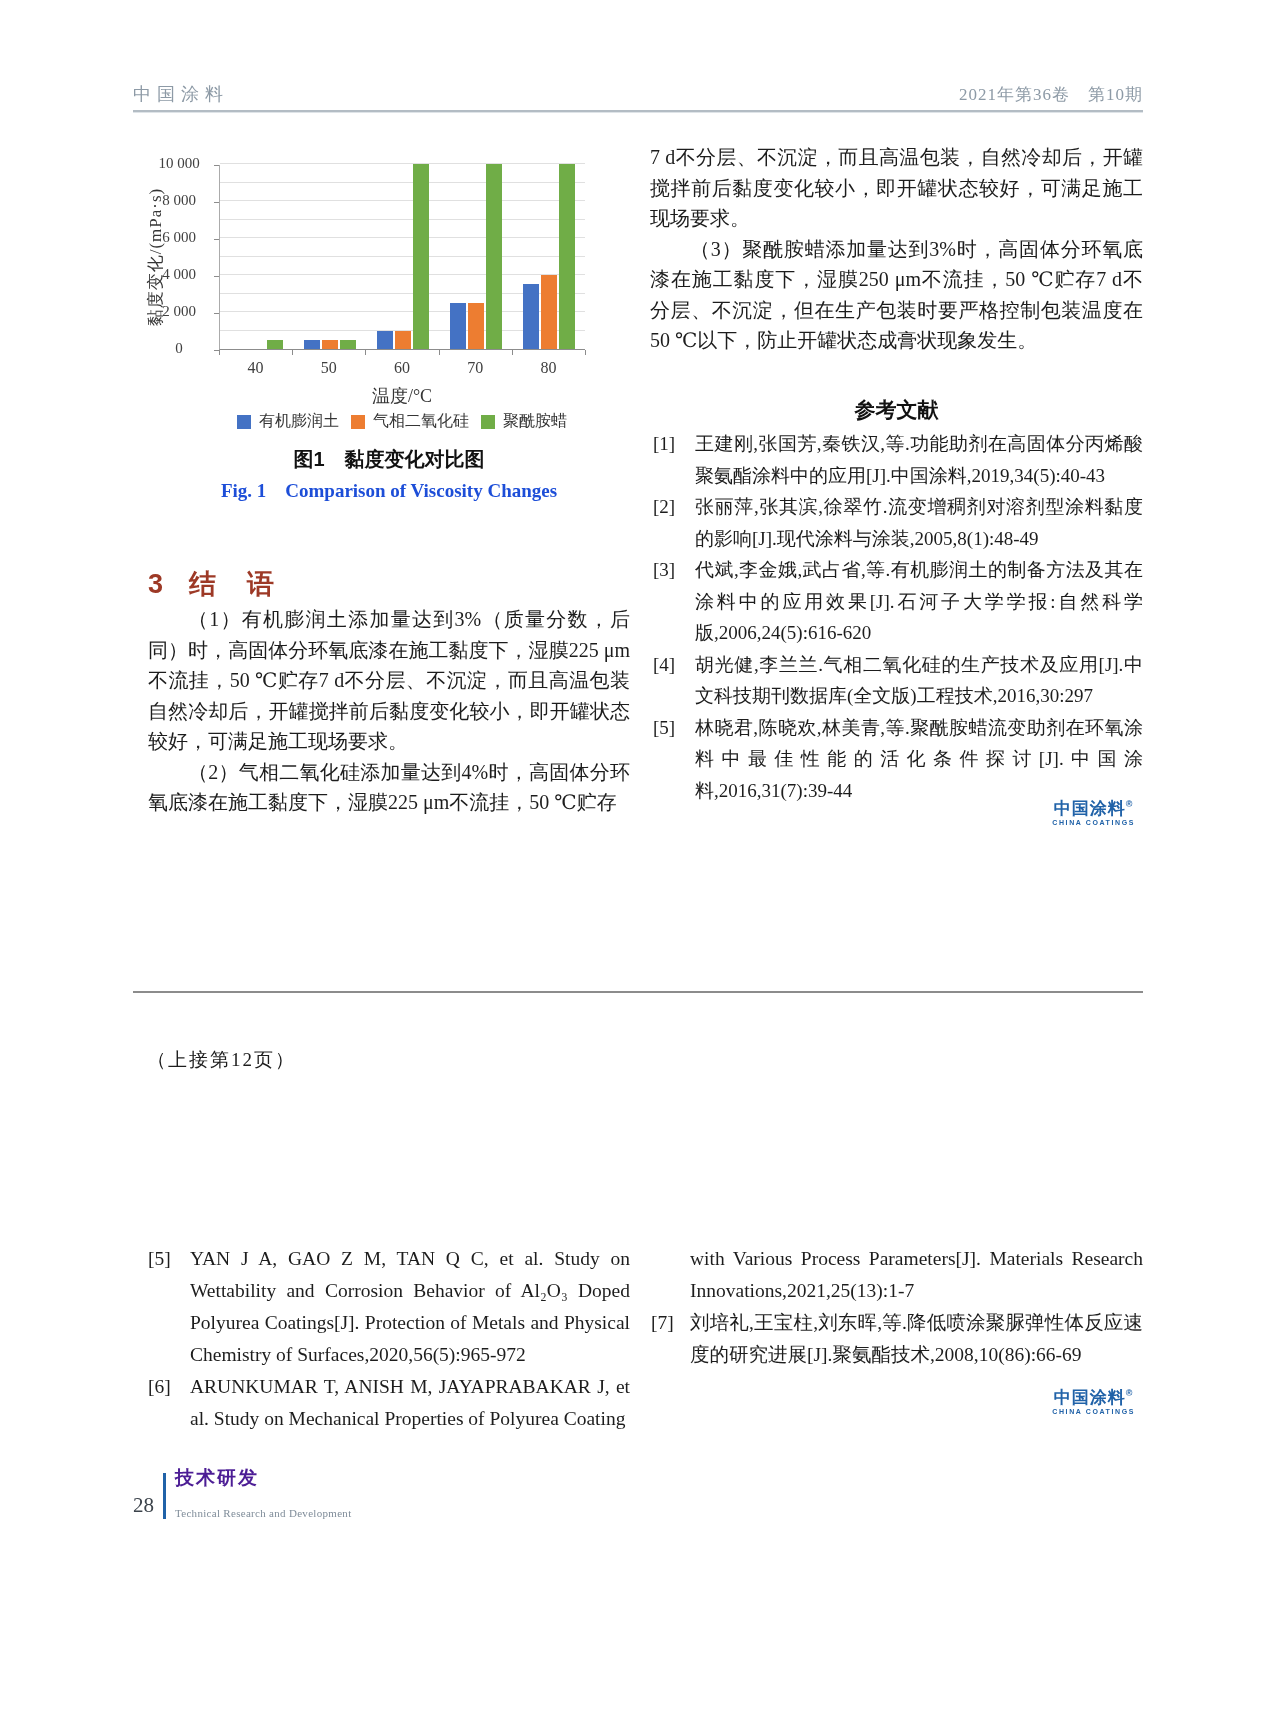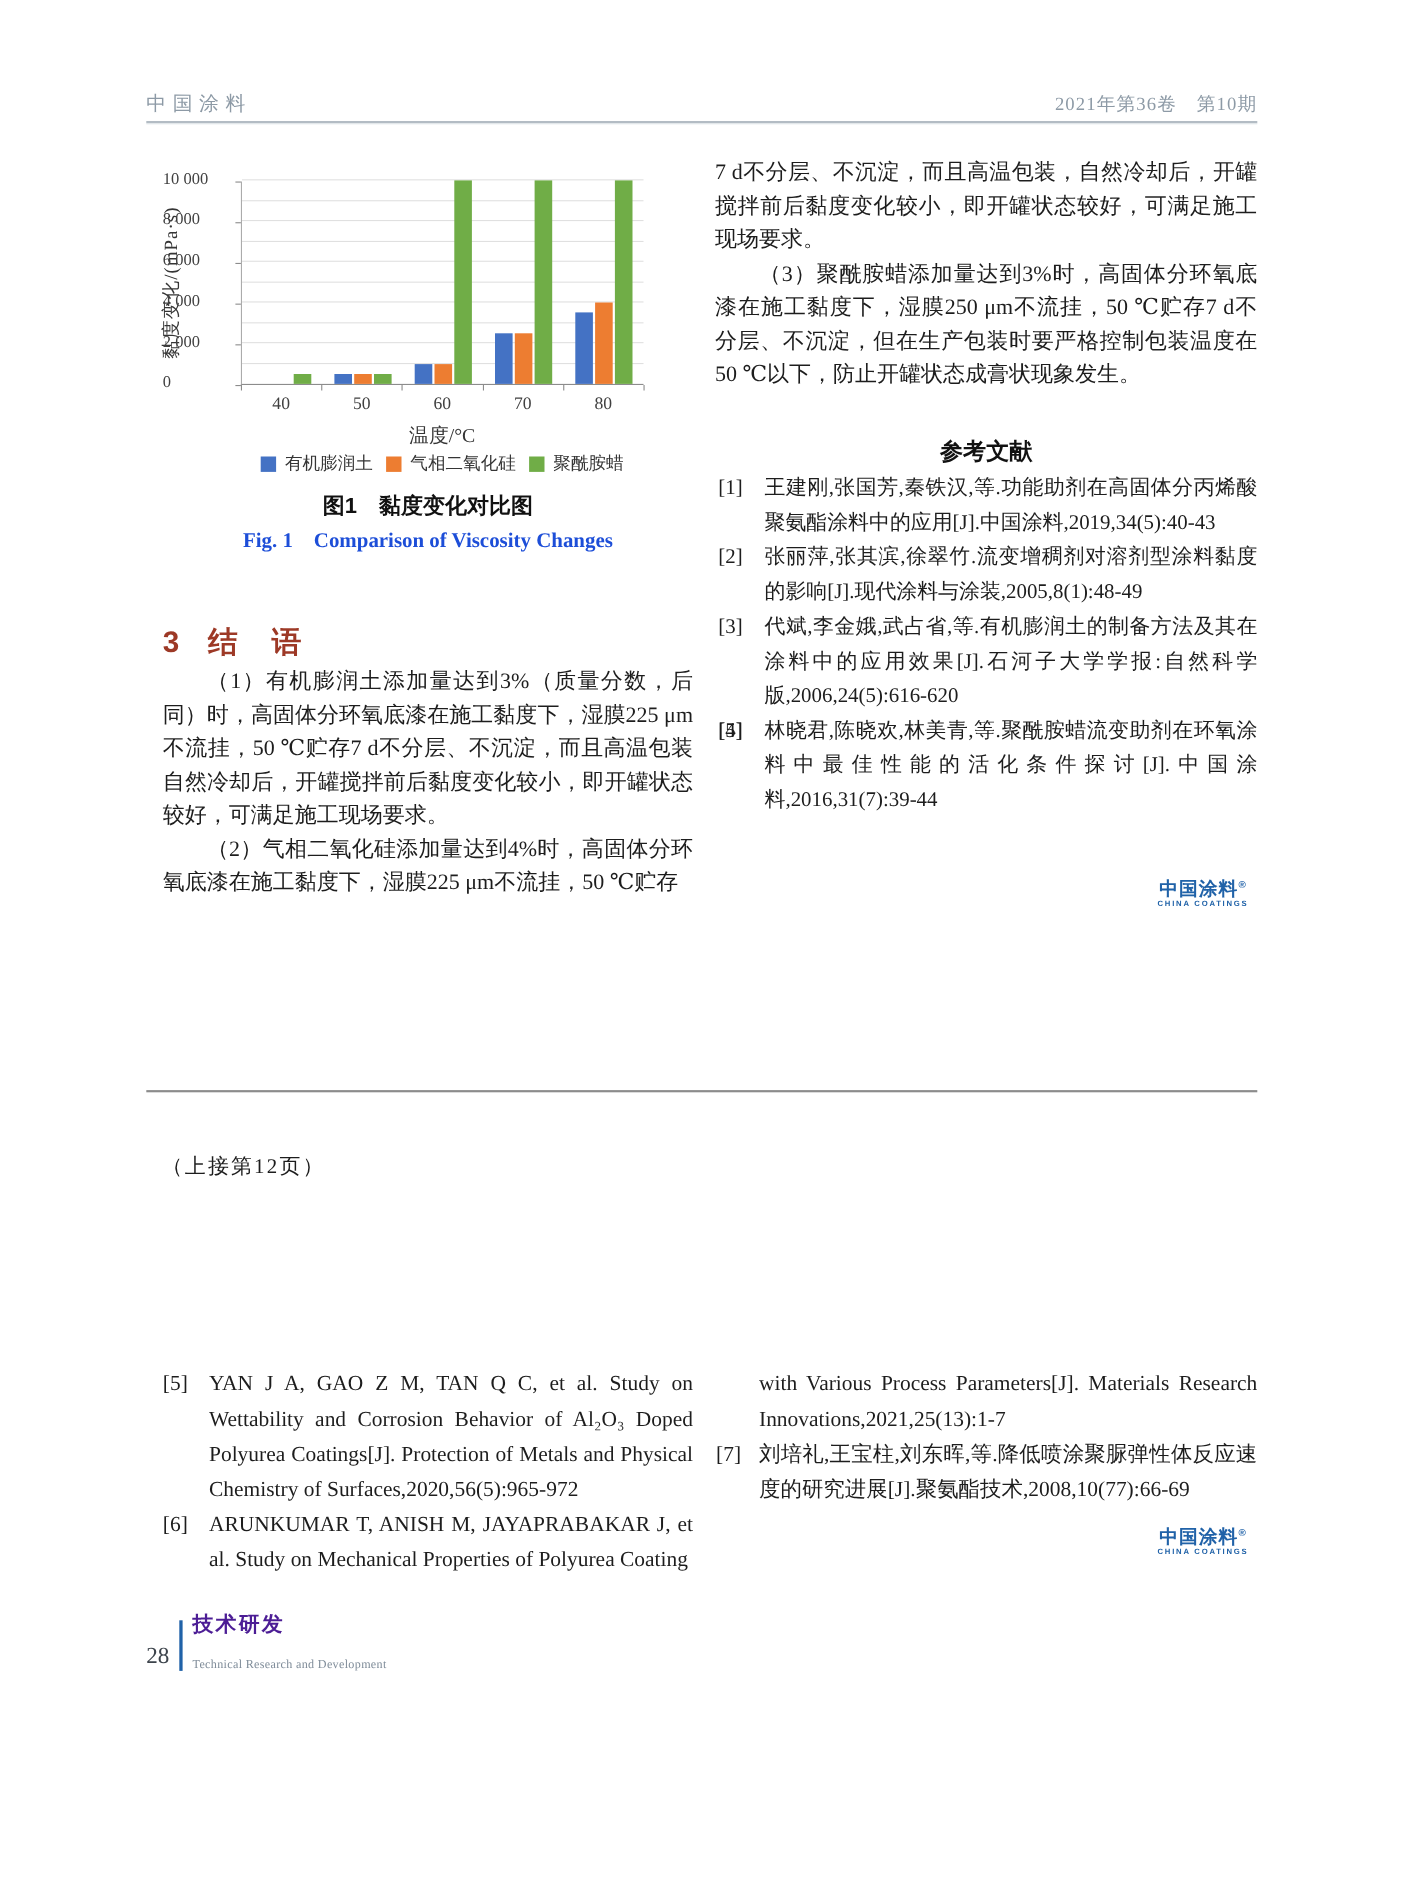--- a/index.html
+++ b/index.html
@@ -20,21 +20,21 @@
 
   
   .chart-area { position:absolute; left:0; top:0; width:482px; height:300px; }
   .plot { position:absolute; left:71px; top:33px; width:366px; height:185px;
           border-left:1px solid #ababab; border-bottom:1px solid #8c8c8c; }
   .gridline { position:absolute; left:0; width:100%; height:1px; background:#e0e0e0; }
   .bar { position:absolute; bottom:0; }
   .y-axis-title { position:absolute; left:7px; top:125px; transform:translate(-50%,-50%) rotate(-90deg);
                   white-space:nowrap; font-size:17px; color:#353535; letter-spacing:1px; }
   .x-axis-title { position:absolute; left:71px; top:252px; width:366px; text-align:center; font-size:18px; color:#353535; }
-  .ytick-label { position:absolute; left:0; width:62px; text-align:left; font-size:15px; color:#404040; }
+  .ytick-label { position:absolute; left:0; width:62px; text-align:center; font-size:15px; color:#404040; }
   .ytick-mark { position:absolute; left:66px; width:5px; height:1px; background:#8c8c8c; }
   .xtick-mark { position:absolute; width:1px; height:5px; background:#8c8c8c; }
   .xtick-label { position:absolute; width:40px; text-align:center; font-size:16px; color:#404040; }
   .legend { position:absolute; left:61px; top:279px; width:386px; display:flex; justify-content:center; gap:12px; }
   .legend-item { display:flex; align-items:center; gap:8px; }
   .swatch { width:14px; height:14px; display:inline-block; }
   .legend-label { font-size:16px; color:#353535; }
 
   .cap-zh { position:absolute; top:314px; width:100%; text-align:center;
             font-family:"Liberation Sans","DejaVu Sans",sans-serif; font-weight:bold; font-size:20px; color:#111; }
@@ -186,20 +186,21 @@
       <div class="ref-item">
         <span class="ref-num">[2]</span>
         <span class="ref-text">张丽萍,张其滨,徐翠竹.流变增稠剂对溶剂型涂料黏度的影响[J].现代涂料与涂装,2005,8(1):48-49</span>
       </div>
       <div class="ref-item">
         <span class="ref-num">[3]</span>
         <span class="ref-text">代斌,李金娥,武占省,等.有机膨润土的制备方法及其在涂料中的应用效果[J].石河子大学学报:自然科学版,2006,24(5):616-620</span>
       </div>
       <div class="ref-item">
         <span class="ref-num">[4]</span>
+        <span class="ref-text">胡光健,李兰兰.气相二氧化硅的生产技术及应用[J].中文科技期刊数据库(全文版)工程技术,2016,30:297</span>
       </div>
       <div class="ref-item">
         <span class="ref-num">[5]</span>
         <span class="ref-text">林晓君,陈晓欢,林美青,等.聚酰胺蜡流变助剂在环氧涂料中最佳性能的活化条件探讨[J].中国涂料,2016,31(7):39-44</span>
       </div>
     </div>
   </div>
 
   <div class="logo logo-1">
     <div class="logo-zh"><span>中国涂料</span><span class="logo-reg">®</span></div>
@@ -221,21 +222,21 @@
     </div>
   </div>
 
   <div class="bcol-right">
     <div class="bref-item hang-only">
       <span class="bref-num"></span>
       <span class="bref-text">with Various Process Parameters[J]. Materials Research Innovations,2021,25(13):1-7</span>
     </div>
     <div class="bref-item hang-only">
       <span class="bref-num">[7]</span>
-      <span class="bref-text">刘培礼,王宝柱,刘东晖,等.降低喷涂聚脲弹性体反应速度的研究进展[J].聚氨酯技术,2008,10(77):66-69</span>
+      <span class="bref-text">刘培礼,王宝柱,刘东晖,等.降低喷涂聚脲弹性体反应速度的研究进展[J].聚氨酯技术,2008,10(86):66-69</span>
     </div>
   </div>
 
   <div class="logo logo-2">
     <div class="logo-zh"><span>中国涂料</span><span class="logo-reg">®</span></div>
     <div class="logo-en">CHINA COATINGS</div>
   </div>
 
   <div class="footer">
     <span class="page-num">28</span>

